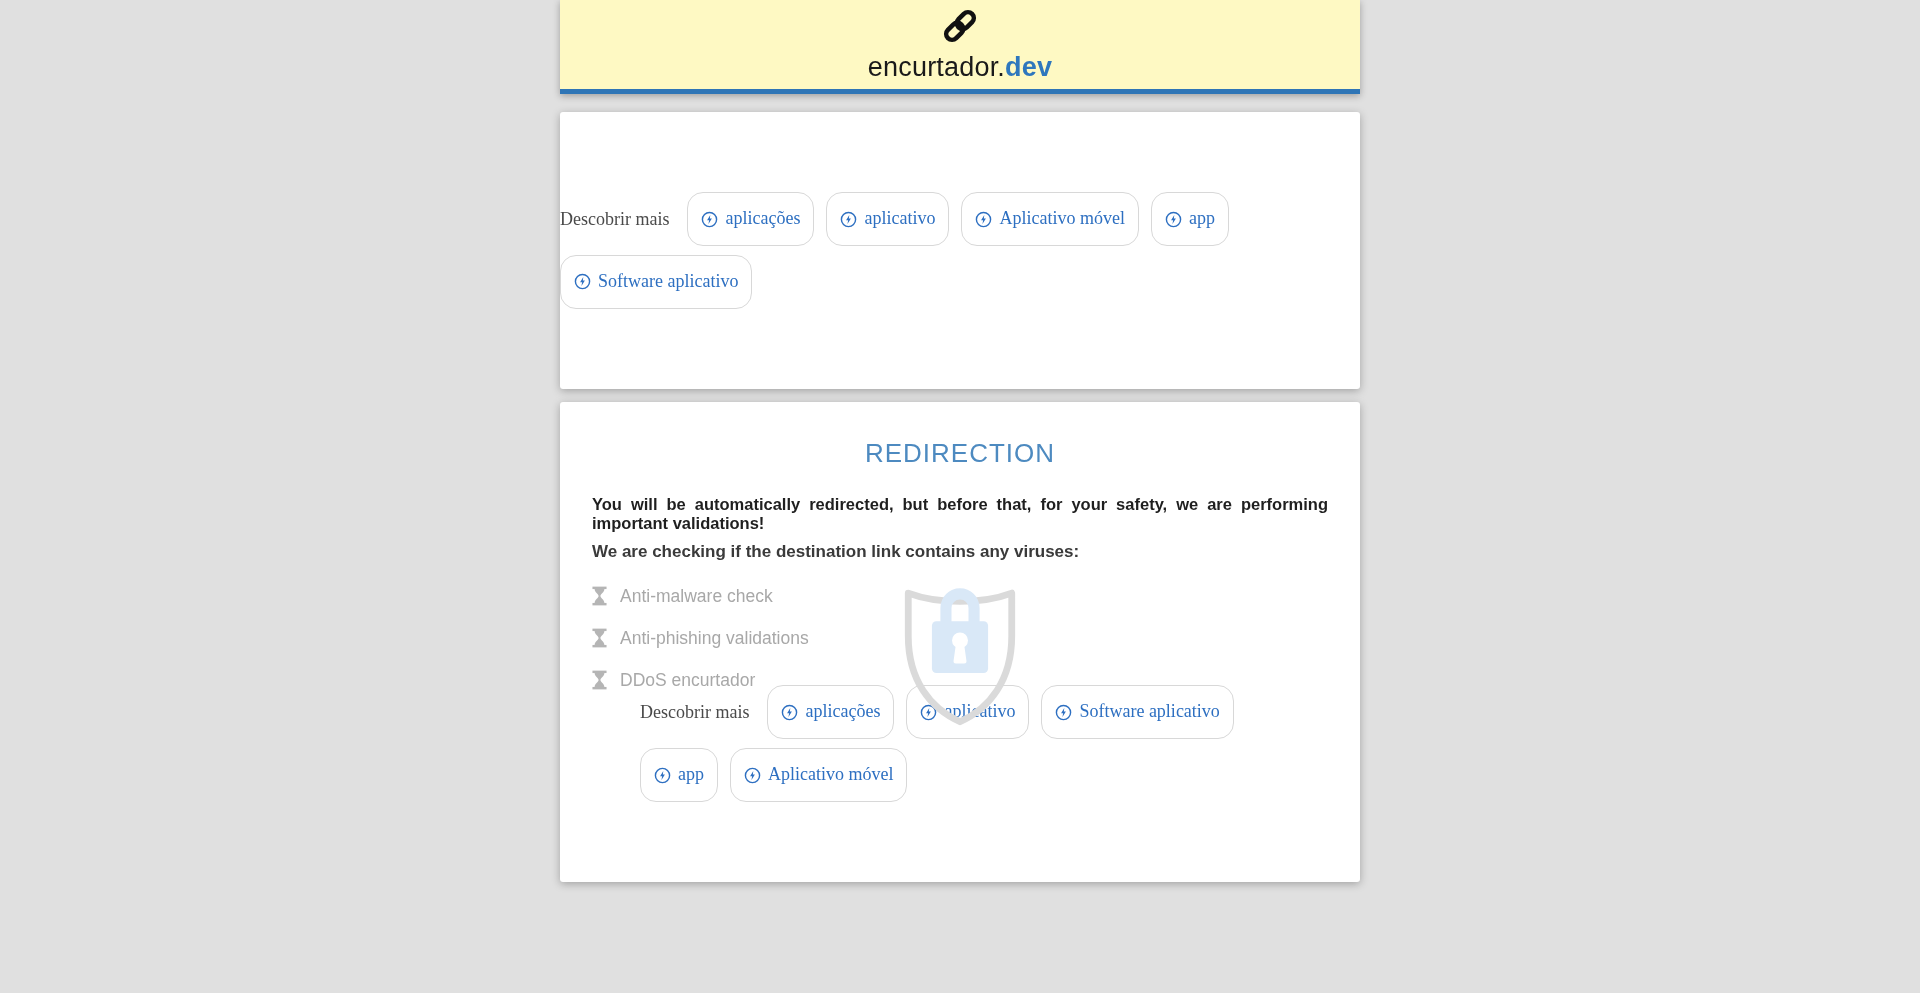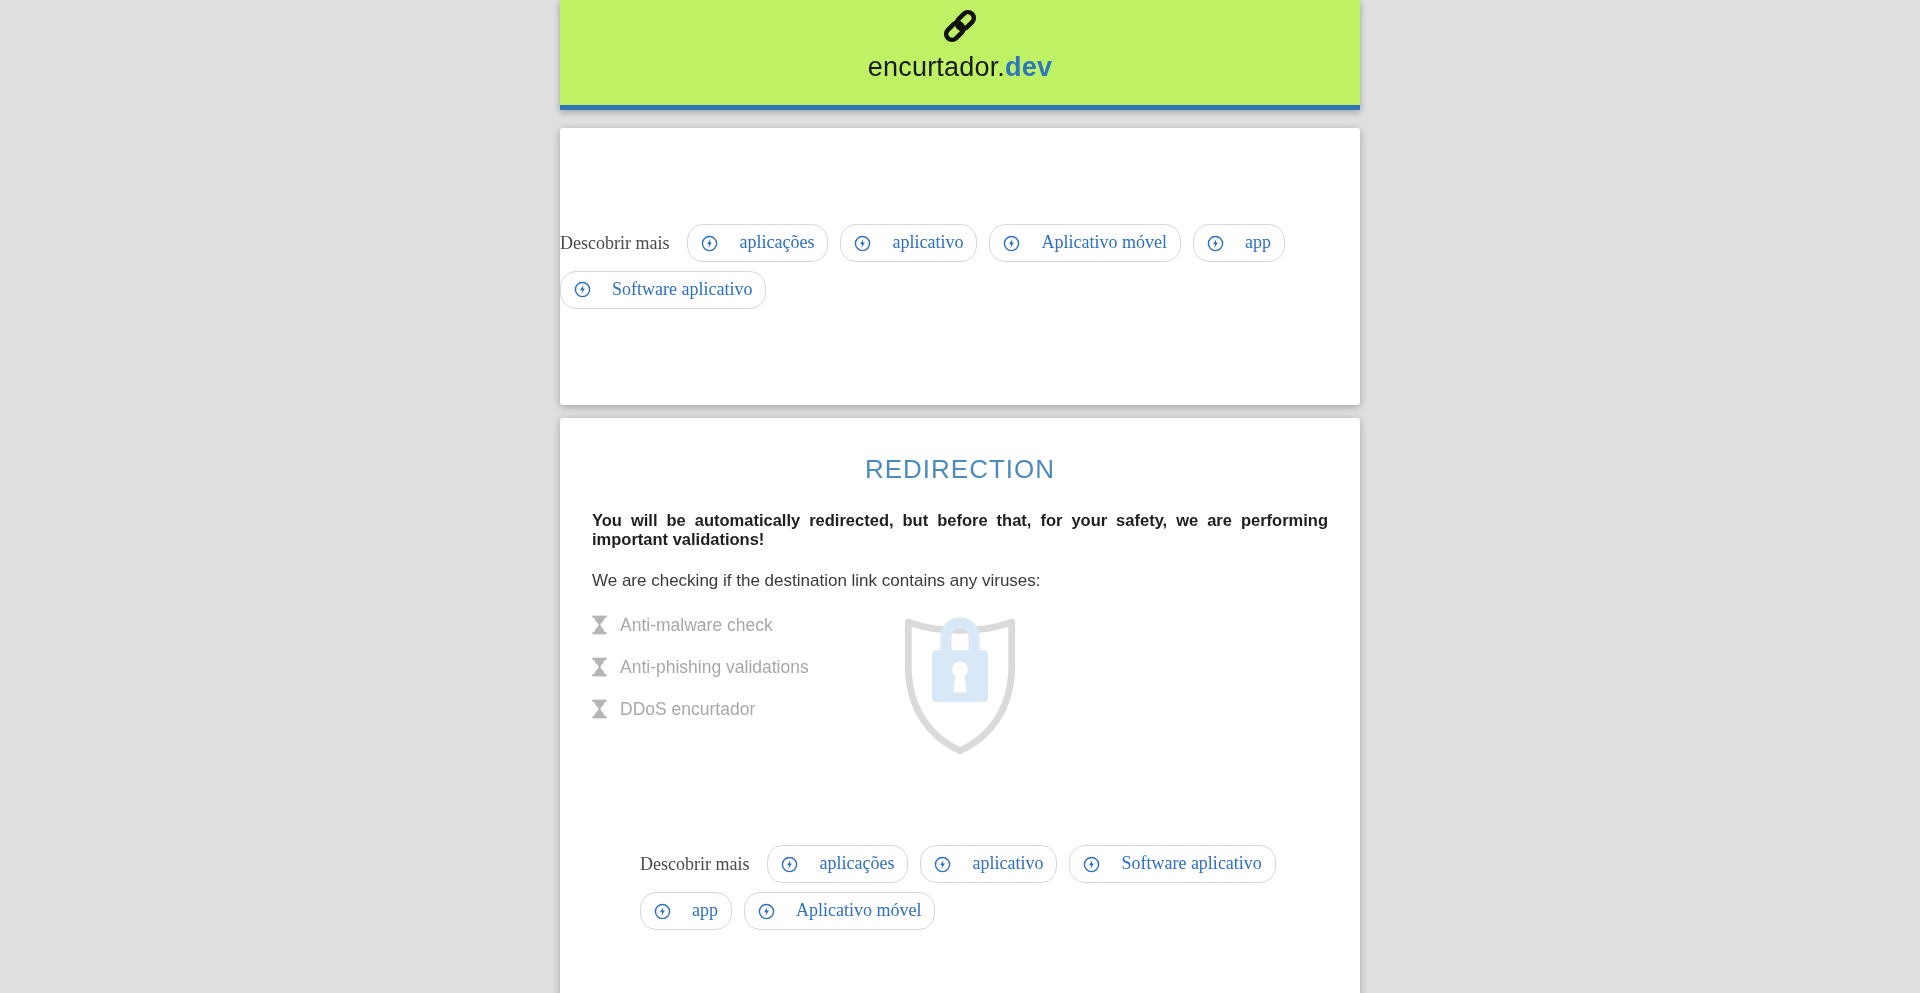--- a/index.html
+++ b/index.html
@@ -6,22 +6,22 @@
   html, body {
     width: 1920px; height: 993px;
     overflow: hidden;
     background: #e0e0e0;
     font-family: "Liberation Sans", sans-serif;
   }
   .column { width: 800px; margin: 0 auto; }
 
   
   .site-header {
-    background: #bef264;
-    height: 110px;
+    background: #fef9c3;
+    height: 94px;
     border-bottom: 5px solid #2e75b6;
     box-shadow: 0 2px 7px rgba(0,0,0,0.30);
     text-align: center;
     padding-top: 6px;
   }
   .logo-icon-wrap { height: 44px; }
   .logo-icon-wrap svg { width: 46px; height: 40px; }
   .brand-line {
     font-size: 27px;
     color: #1a1a1a;
@@ -38,21 +38,21 @@
   }
   .card-ad {
     margin-top: 18px;
     height: 277px;
     display: flex;
     align-items: center;
     justify-content: center;
   }
   .card-main {
     margin-top: 13px;
-    height: 592px;
+    height: 480px;
     padding: 36px 32px 0 32px;
     display: flex;
     flex-direction: column;
   }
 
   
   .discover-row {
     display: flex;
     align-items: center;
     justify-content: flex-start;
@@ -63,24 +63,24 @@
   }
   .discover-label {
     font-size: 18px;
     color: #4a4a4a;
     margin-right: 6px;
     white-space: nowrap;
   }
   .pill {
     display: inline-flex;
     align-items: center;
-    gap: 21px;
+    gap: 7px;
     border: 1px solid #d8d8d8;
     border-radius: 16px;
-    padding: 8px 13px;
+    padding: 16px 13px;
     background: #fff;
     color: #2d6fc1;
     font-size: 18px;
     line-height: 1.1;
     cursor: pointer;
     white-space: nowrap;
   }
   .pill svg { width: 17px; height: 17px; flex: 0 0 auto; color: #2d6fc1; }
   .discover-bottom { width: 640px; margin: 0 auto; }
 
@@ -94,23 +94,24 @@
   }
   .redir-warning {
     margin-top: 26px;
     font-weight: bold;
     font-size: 16.5px;
     line-height: 1.18;
     color: #1f1f1f;
     text-align: justify;
   }
   .redir-checking {
-    margin-top: 21px;
+    margin-top: 8px;
     font-size: 17px;
     color: #3a3a3a;
+    font-weight: bold;
   }
   .validation-zone {
     position: relative;
     margin-top: 8px;
     height: 185px;
   }
   .check-list { position: absolute; left: 0; top: 16px; }
   .check-item {
     display: flex;
     align-items: center;

